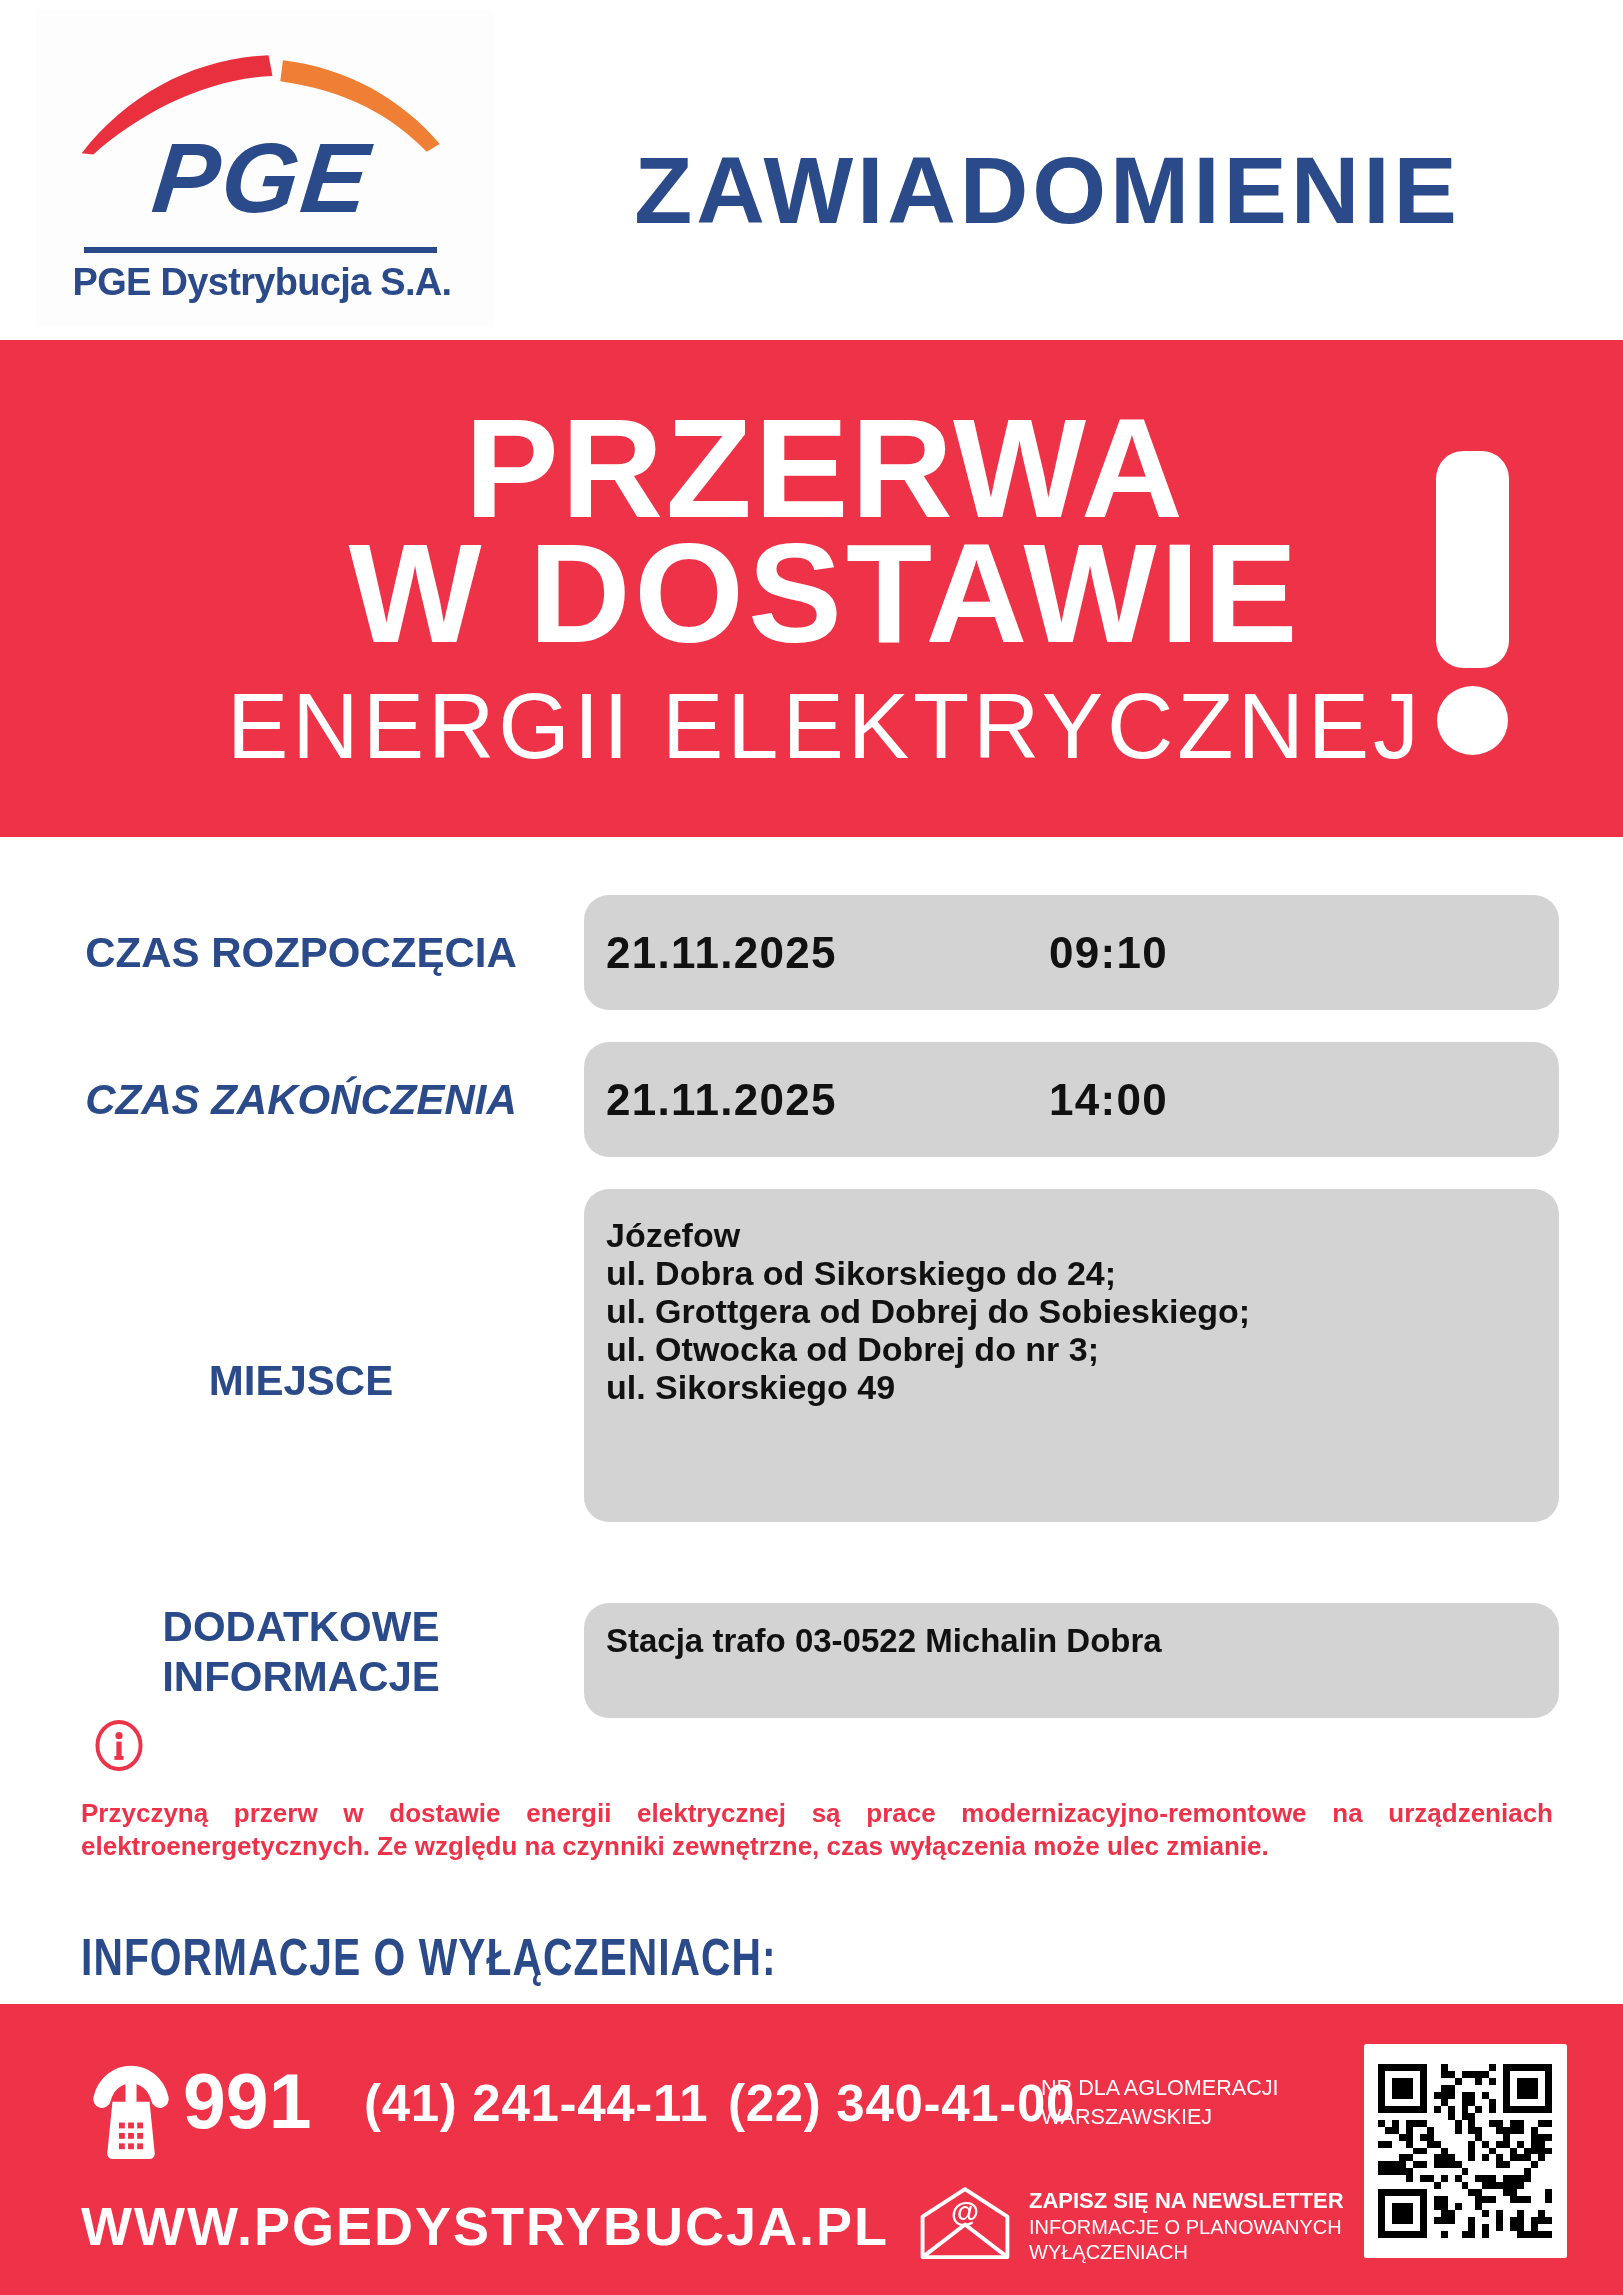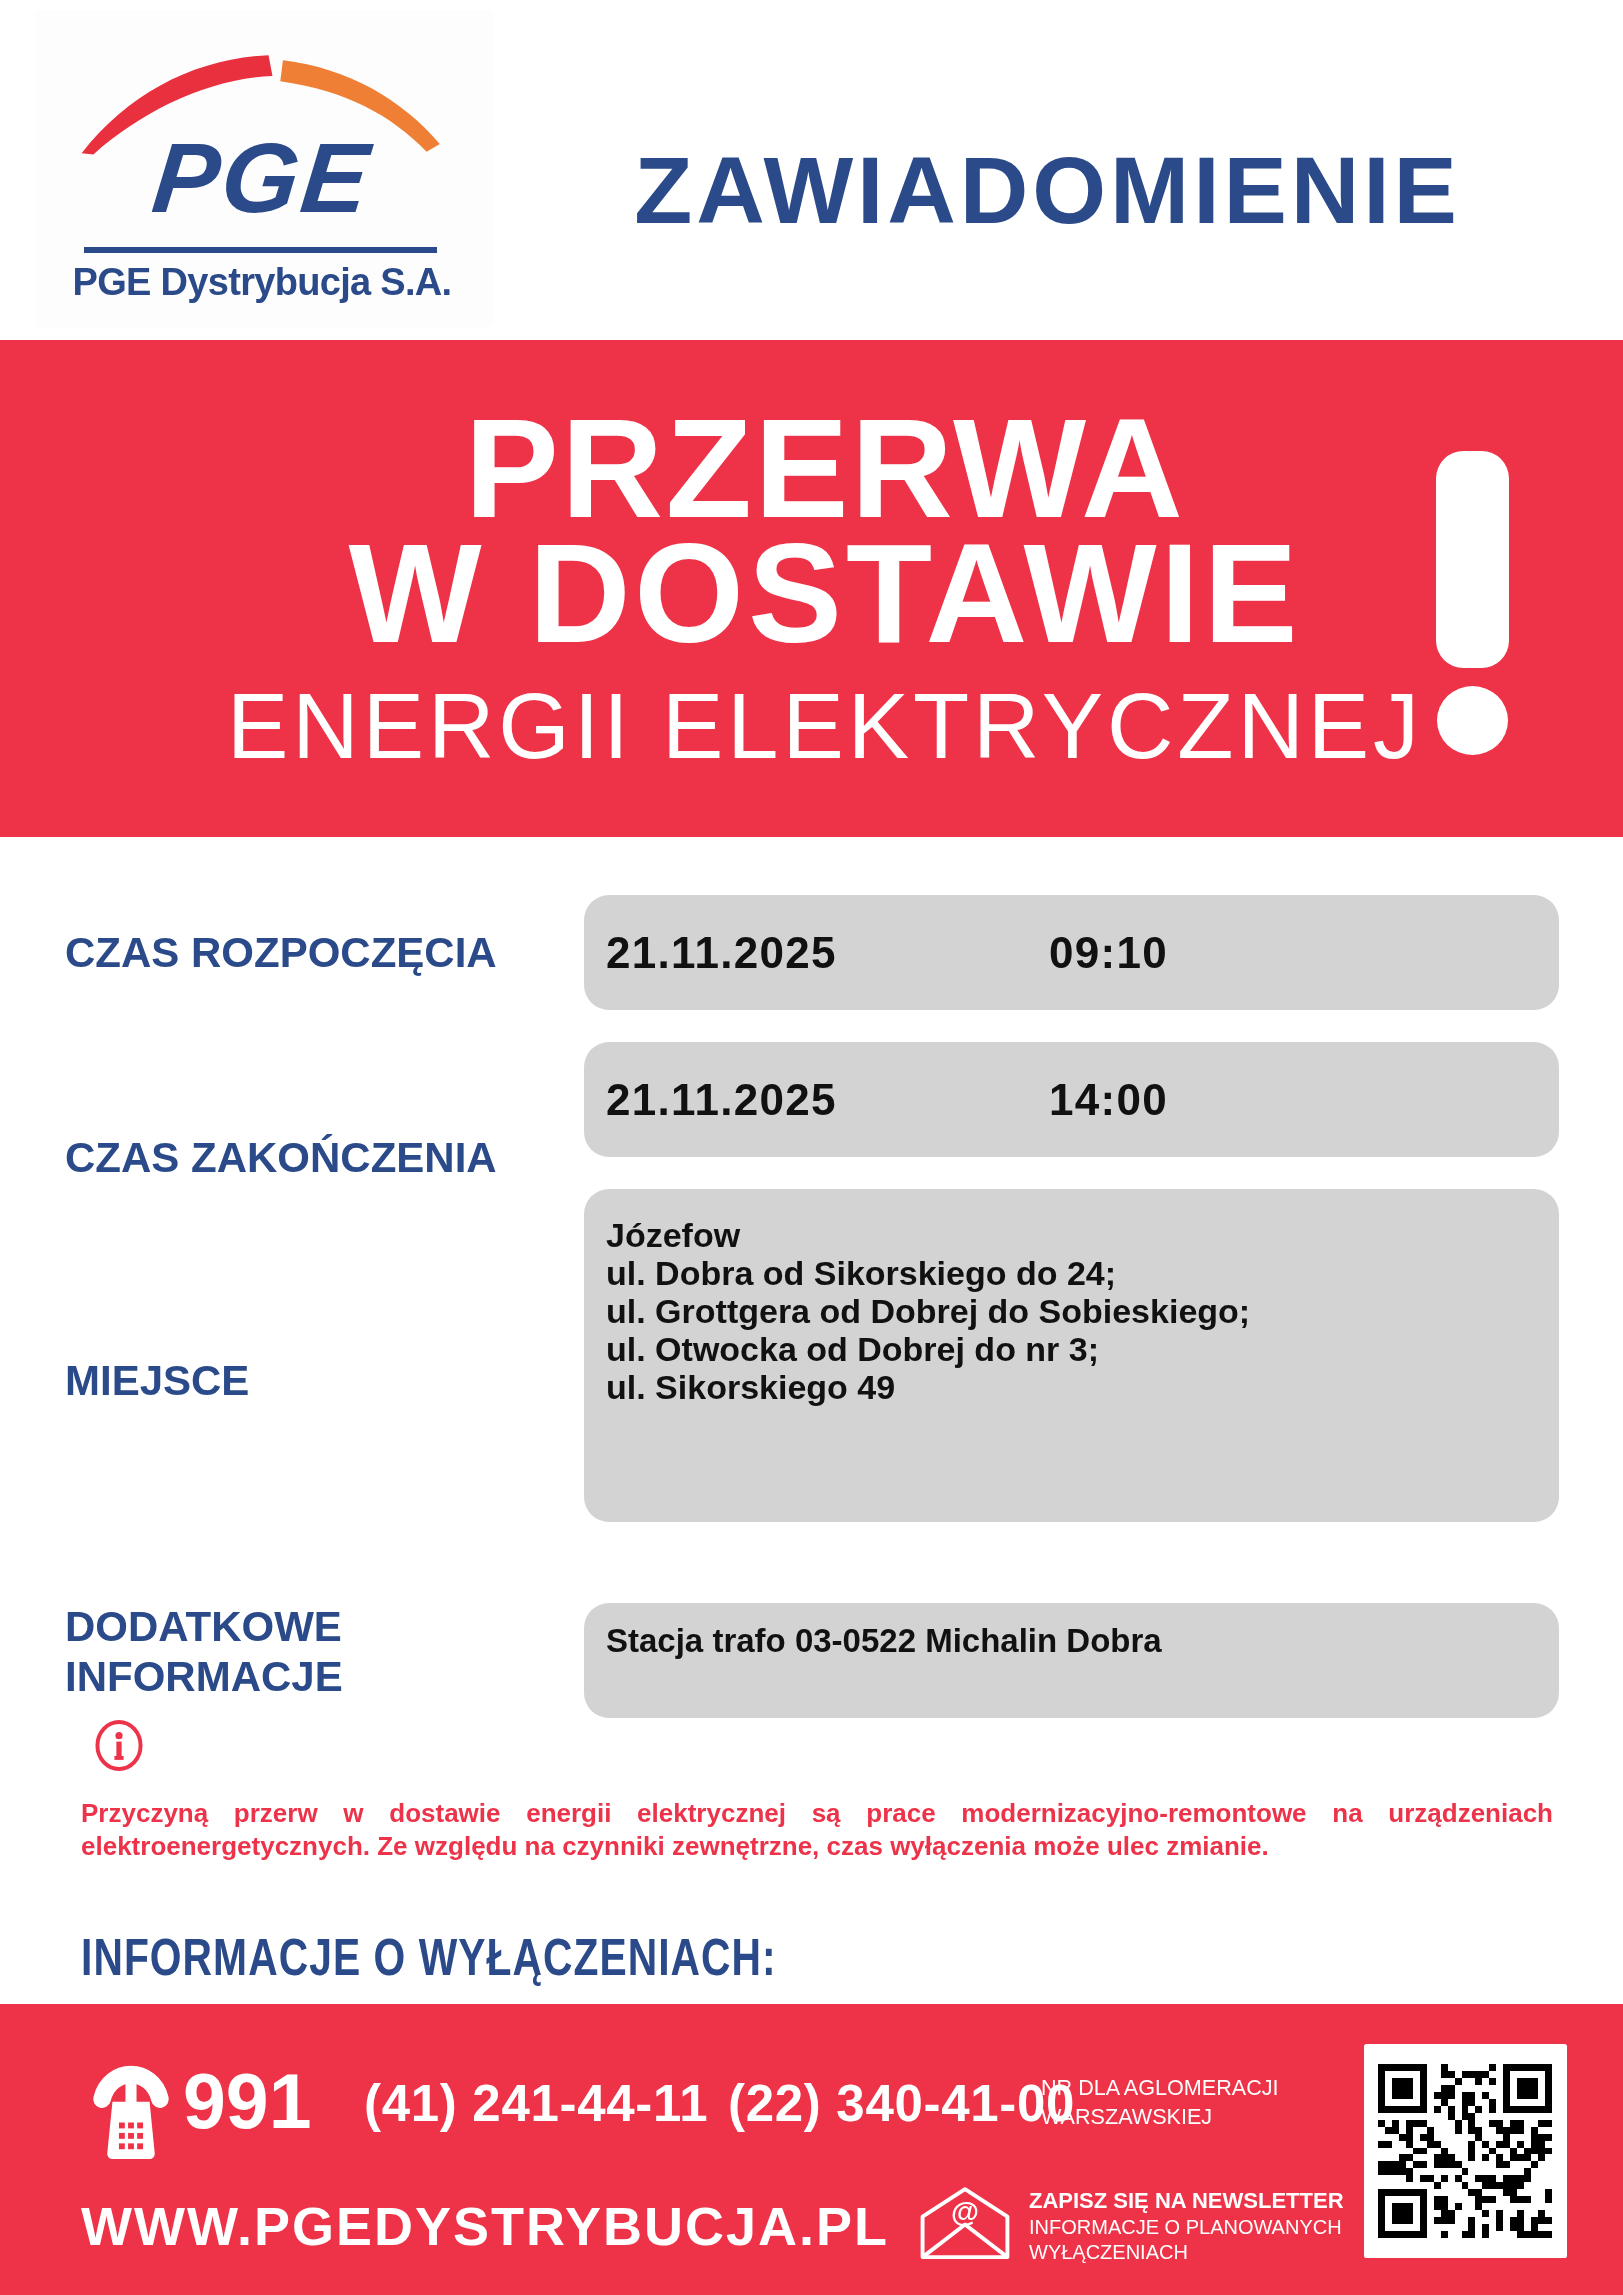--- a/index.html
+++ b/index.html
@@ -26,23 +26,23 @@
   
   .banner{left:0;top:340px;width:1623px;height:497px;background:var(--red);}
   .banner-line{left:92px;width:1466px;text-align:center;color:#fff;line-height:1;}
   .banner-l1{top:398px;font-size:141px;font-weight:700;letter-spacing:2.6px;}
   .banner-l2{top:523px;font-size:141px;font-weight:700;letter-spacing:3.9px;}
   .banner-l3{top:681px;font-size:92px;font-weight:400;letter-spacing:3.9px;}
   .excl-bar{left:1436px;top:452px;width:73px;height:217px;background:#fff;border-radius:27.5px;}
   .excl-dot{left:1437px;top:686px;width:71px;height:69px;background:#fff;border-radius:50%;}
 
   
-  .row-label{left:65px;width:472px;text-align:left;color:var(--navy);font-weight:700;
+  .row-label{left:65px;width:472px;text-align:center;color:var(--navy);font-weight:700;
     font-size:42px;line-height:43px;}
-  .lbl-1{top:931px;} .lbl-2{top:1136px;} .lbl-3{top:1359px;} .lbl-4{top:1602px;line-height:50px;}
+  .lbl-1{top:931px;} .lbl-2{top:1078px;font-style:italic;} .lbl-3{top:1359px;} .lbl-4{top:1602px;line-height:50px;}
   .gray-box{left:584px;width:975px;background:var(--gray);border-radius:25px;}
   .box-1{top:895px;height:115px;} .box-2{top:1042px;height:115px;}
   .box-3{top:1189px;height:333px;} .box-4{top:1603px;height:115px;}
   .datetime{display:flex;align-items:center;height:100%;padding-left:22px;font-size:44px;
     font-weight:700;color:var(--ink);letter-spacing:1.3px;}
   .datetime .time{position:absolute;left:465px;}
   .place-lines{padding:27px 26px 0 22px;font-size:34px;font-weight:700;color:var(--ink);line-height:38px;}
   .extra-value{display:flex;align-items:center;height:100%;padding:0 26px 39px 22px;
     font-size:33px;font-weight:700;color:var(--ink);}
 

